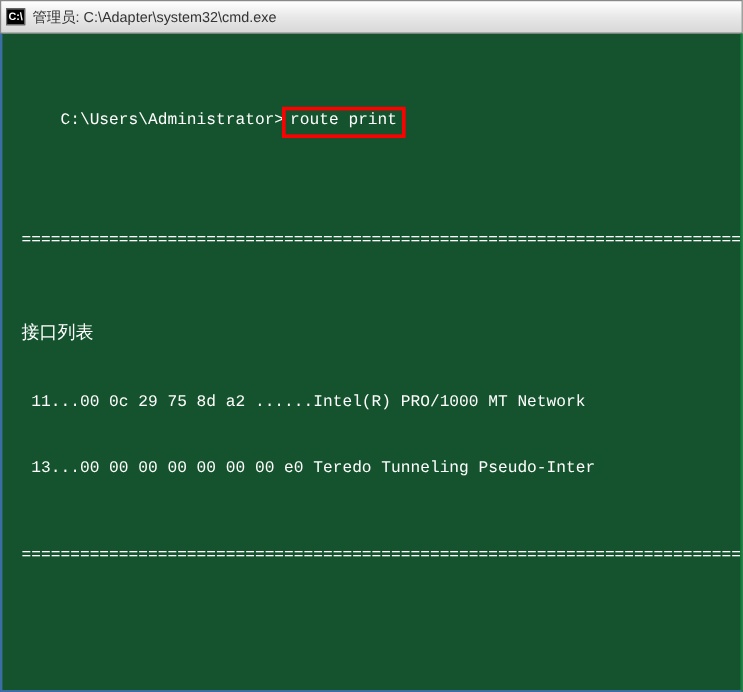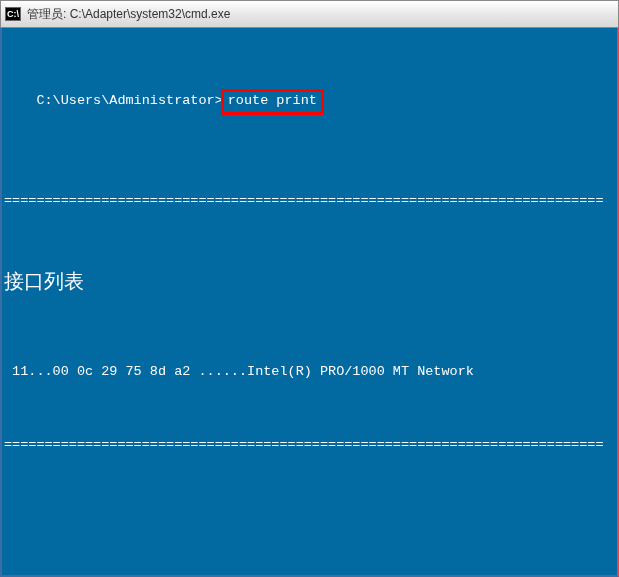--- a/index.html
+++ b/index.html
@@ -28,68 +28,69 @@
       border: 1px solid #666;
       margin-right: 6px;
       display: flex;
       align-items: center;
       justify-content: center;
       color: #fff;
       font-size: 9px;
       font-weight: bold;
     }
     .terminal {
-      background: #0369a1;
+      background: #14532d;
       color: #fff;
       height: 549px;
-      padding: 4px 2px;
+      padding: 4px 16px;
       font-size: 13.5px;
       line-height: 1.35;
       white-space: pre;
       overflow: hidden;
       position: relative;
       border-left: 2px solid #3a6ea5;
-      border-right: 2px solid #ef4444;
+      border-right: 2px solid #15803d;
       border-bottom: 2px solid #3a6ea5;
     }
     .prompt-line { margin-top: 2px; margin-bottom: 4px; }
     .prompt { color: #fff; }
     .cmd-box {
       border: 3px solid #ff0000;
       padding: 0 4px 2px 4px;
       display: inline-block;
       margin-left: -2px;
     }
     .sep-line {
       letter-spacing: 0;
       overflow: hidden;
       white-space: nowrap;
       width: 615px;
     }
-    .zh { font-family: SimSun, "Microsoft YaHei", sans-serif; font-size: 20px; }
+    .zh { font-family: SimSun, "Microsoft YaHei", sans-serif; font-size: 15px; }
     .section-title { margin: 3px 0; }
-    .iface-line { white-space: pre; margin-top: 29px; }
+    .iface-line { white-space: pre; }
   </style>
 </head>
 <body>
 
 <div class="titlebar">
   <span class="icon">C:\</span>
   <span>管理员: C:\Adapter\system32\cmd.exe</span>
 </div>
 
 <div class="terminal">
   <div class="prompt-line">
     <span class="prompt">C:\Users\Administrator&gt;</span><span class="cmd-box">route print</span>
   </div>
 
   <div class="sep-line">==========================================================================</div>
 
   <div class="section-title zh">接口列表</div>
   <div class="iface-line"> 11...00 0c 29 75 8d a2 ......Intel(R) PRO/1000 MT Network </div>
+  <div class="iface-line"> 13...00 00 00 00 00 00 00 e0 Teredo Tunneling Pseudo-Inter</div>
 
   <div class="sep-line">==========================================================================</div>
   
 
   
 
   
 
   
 

